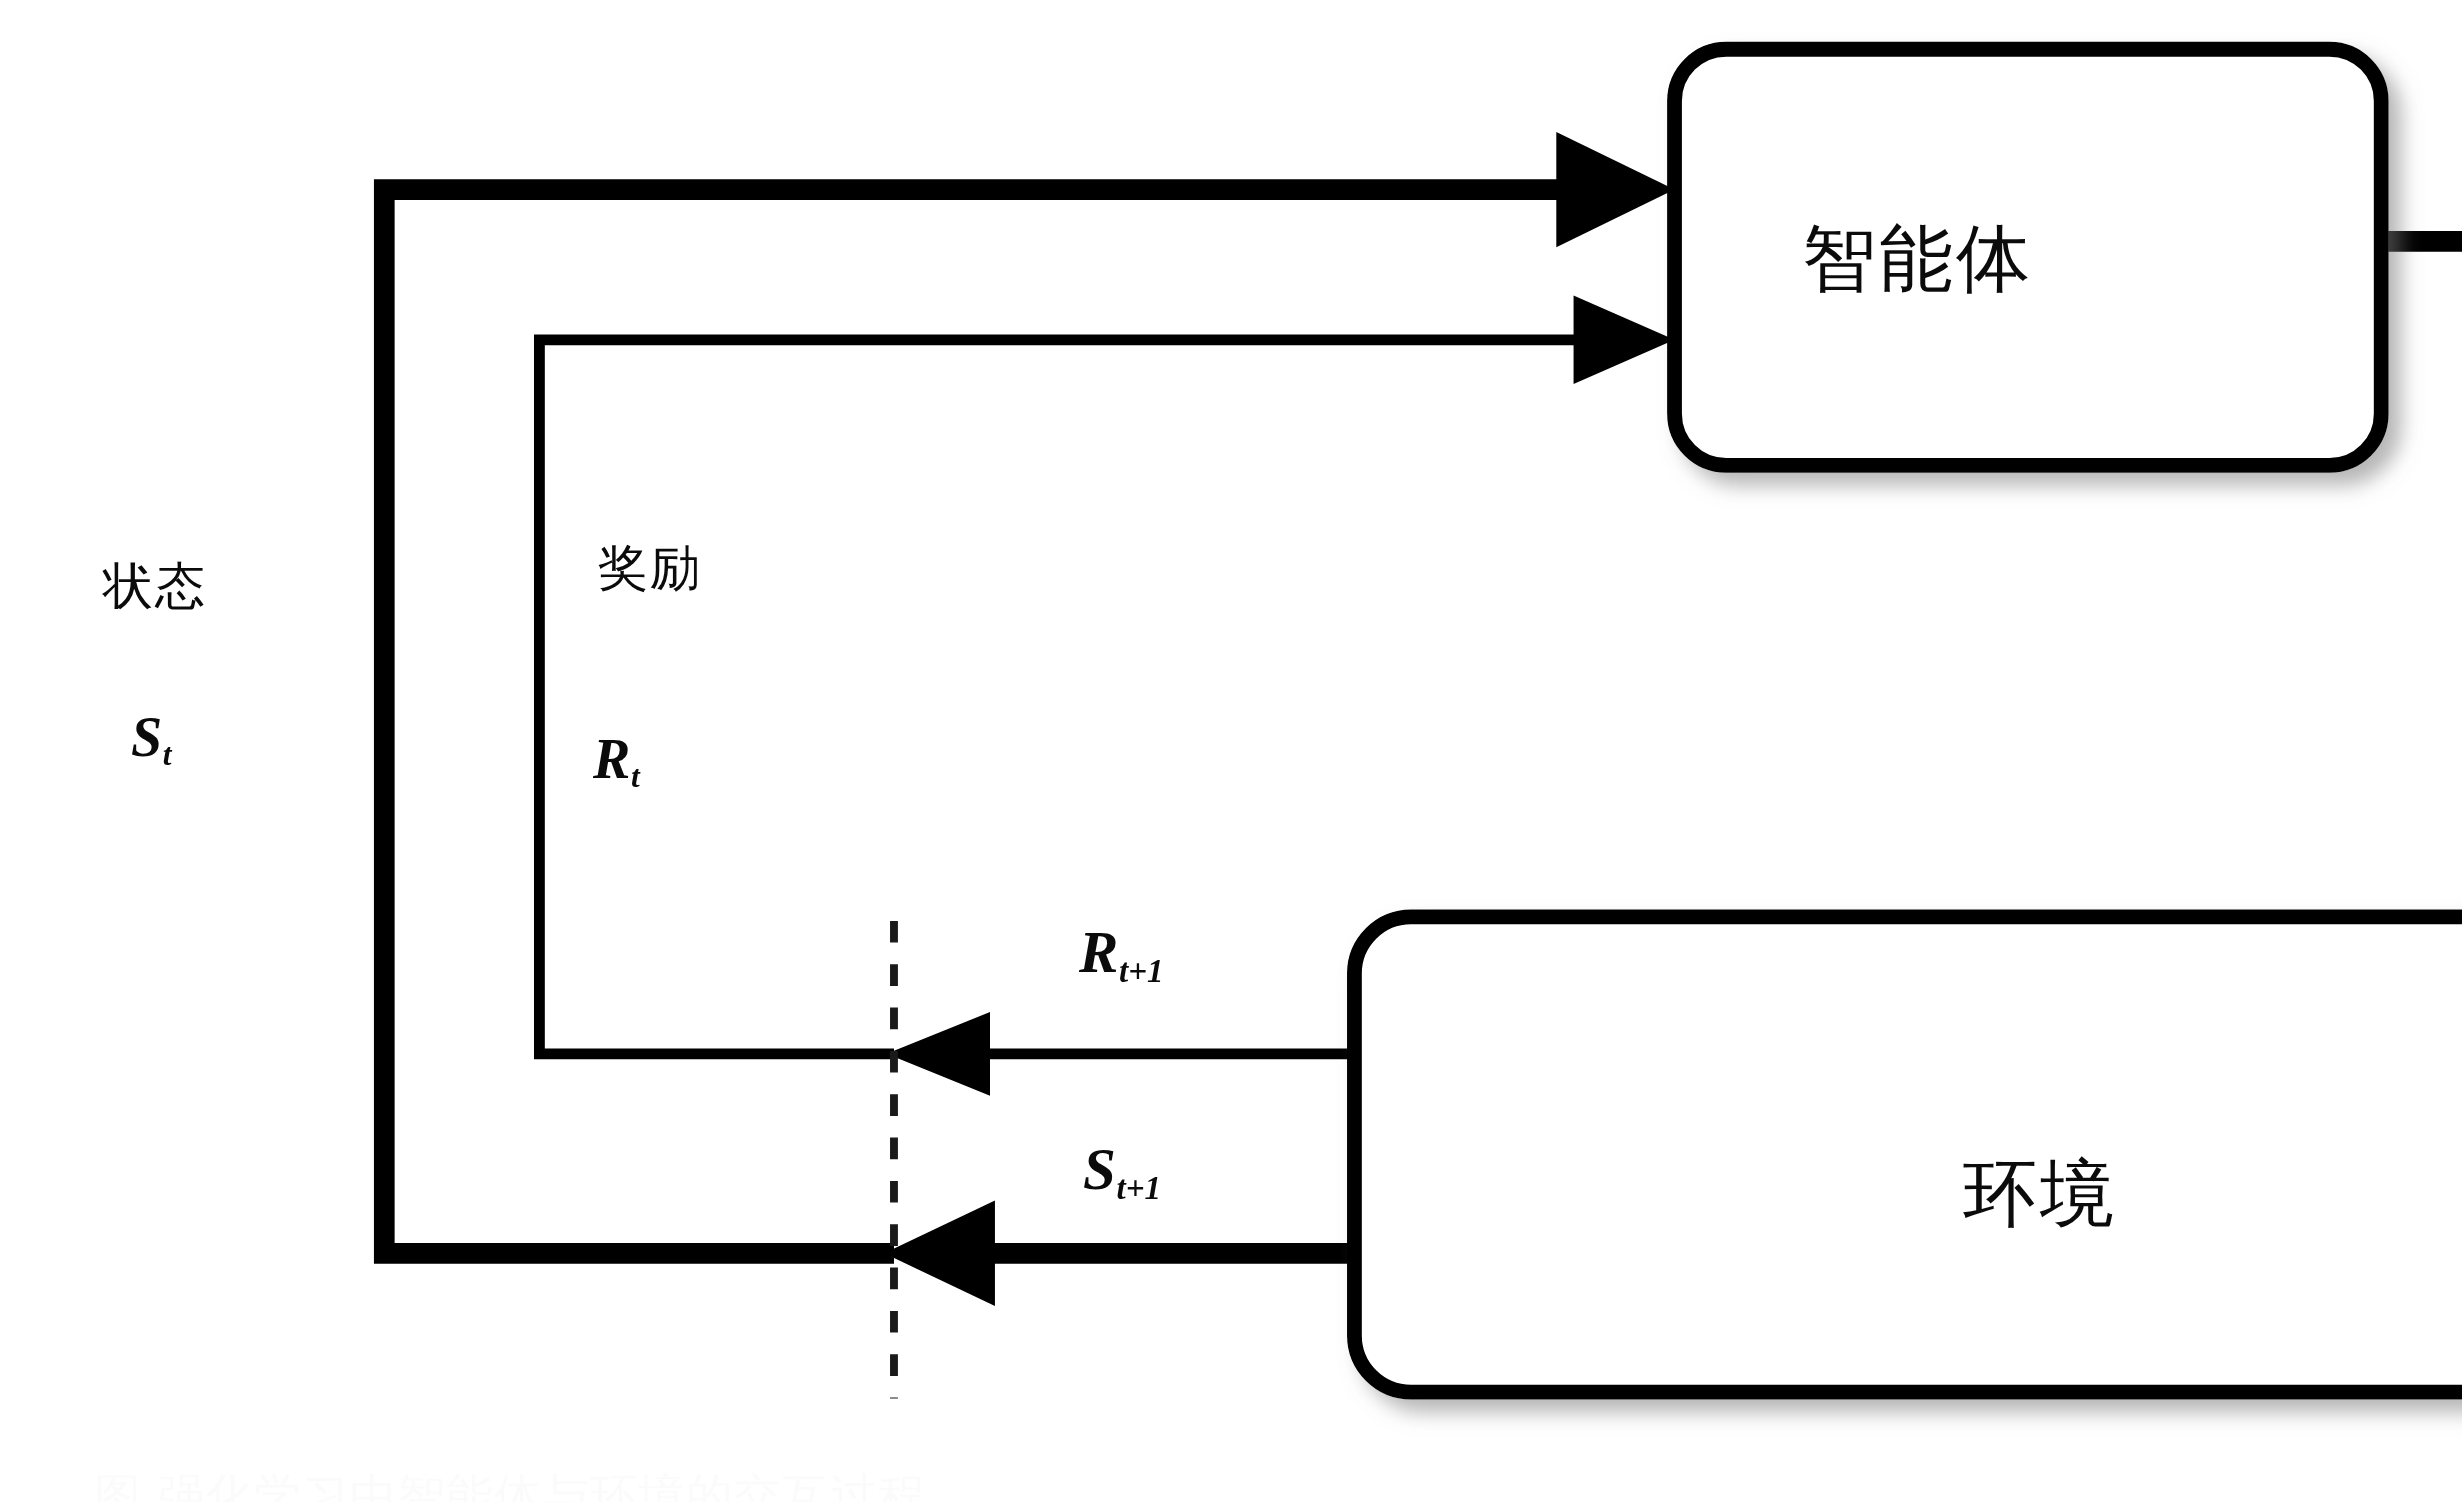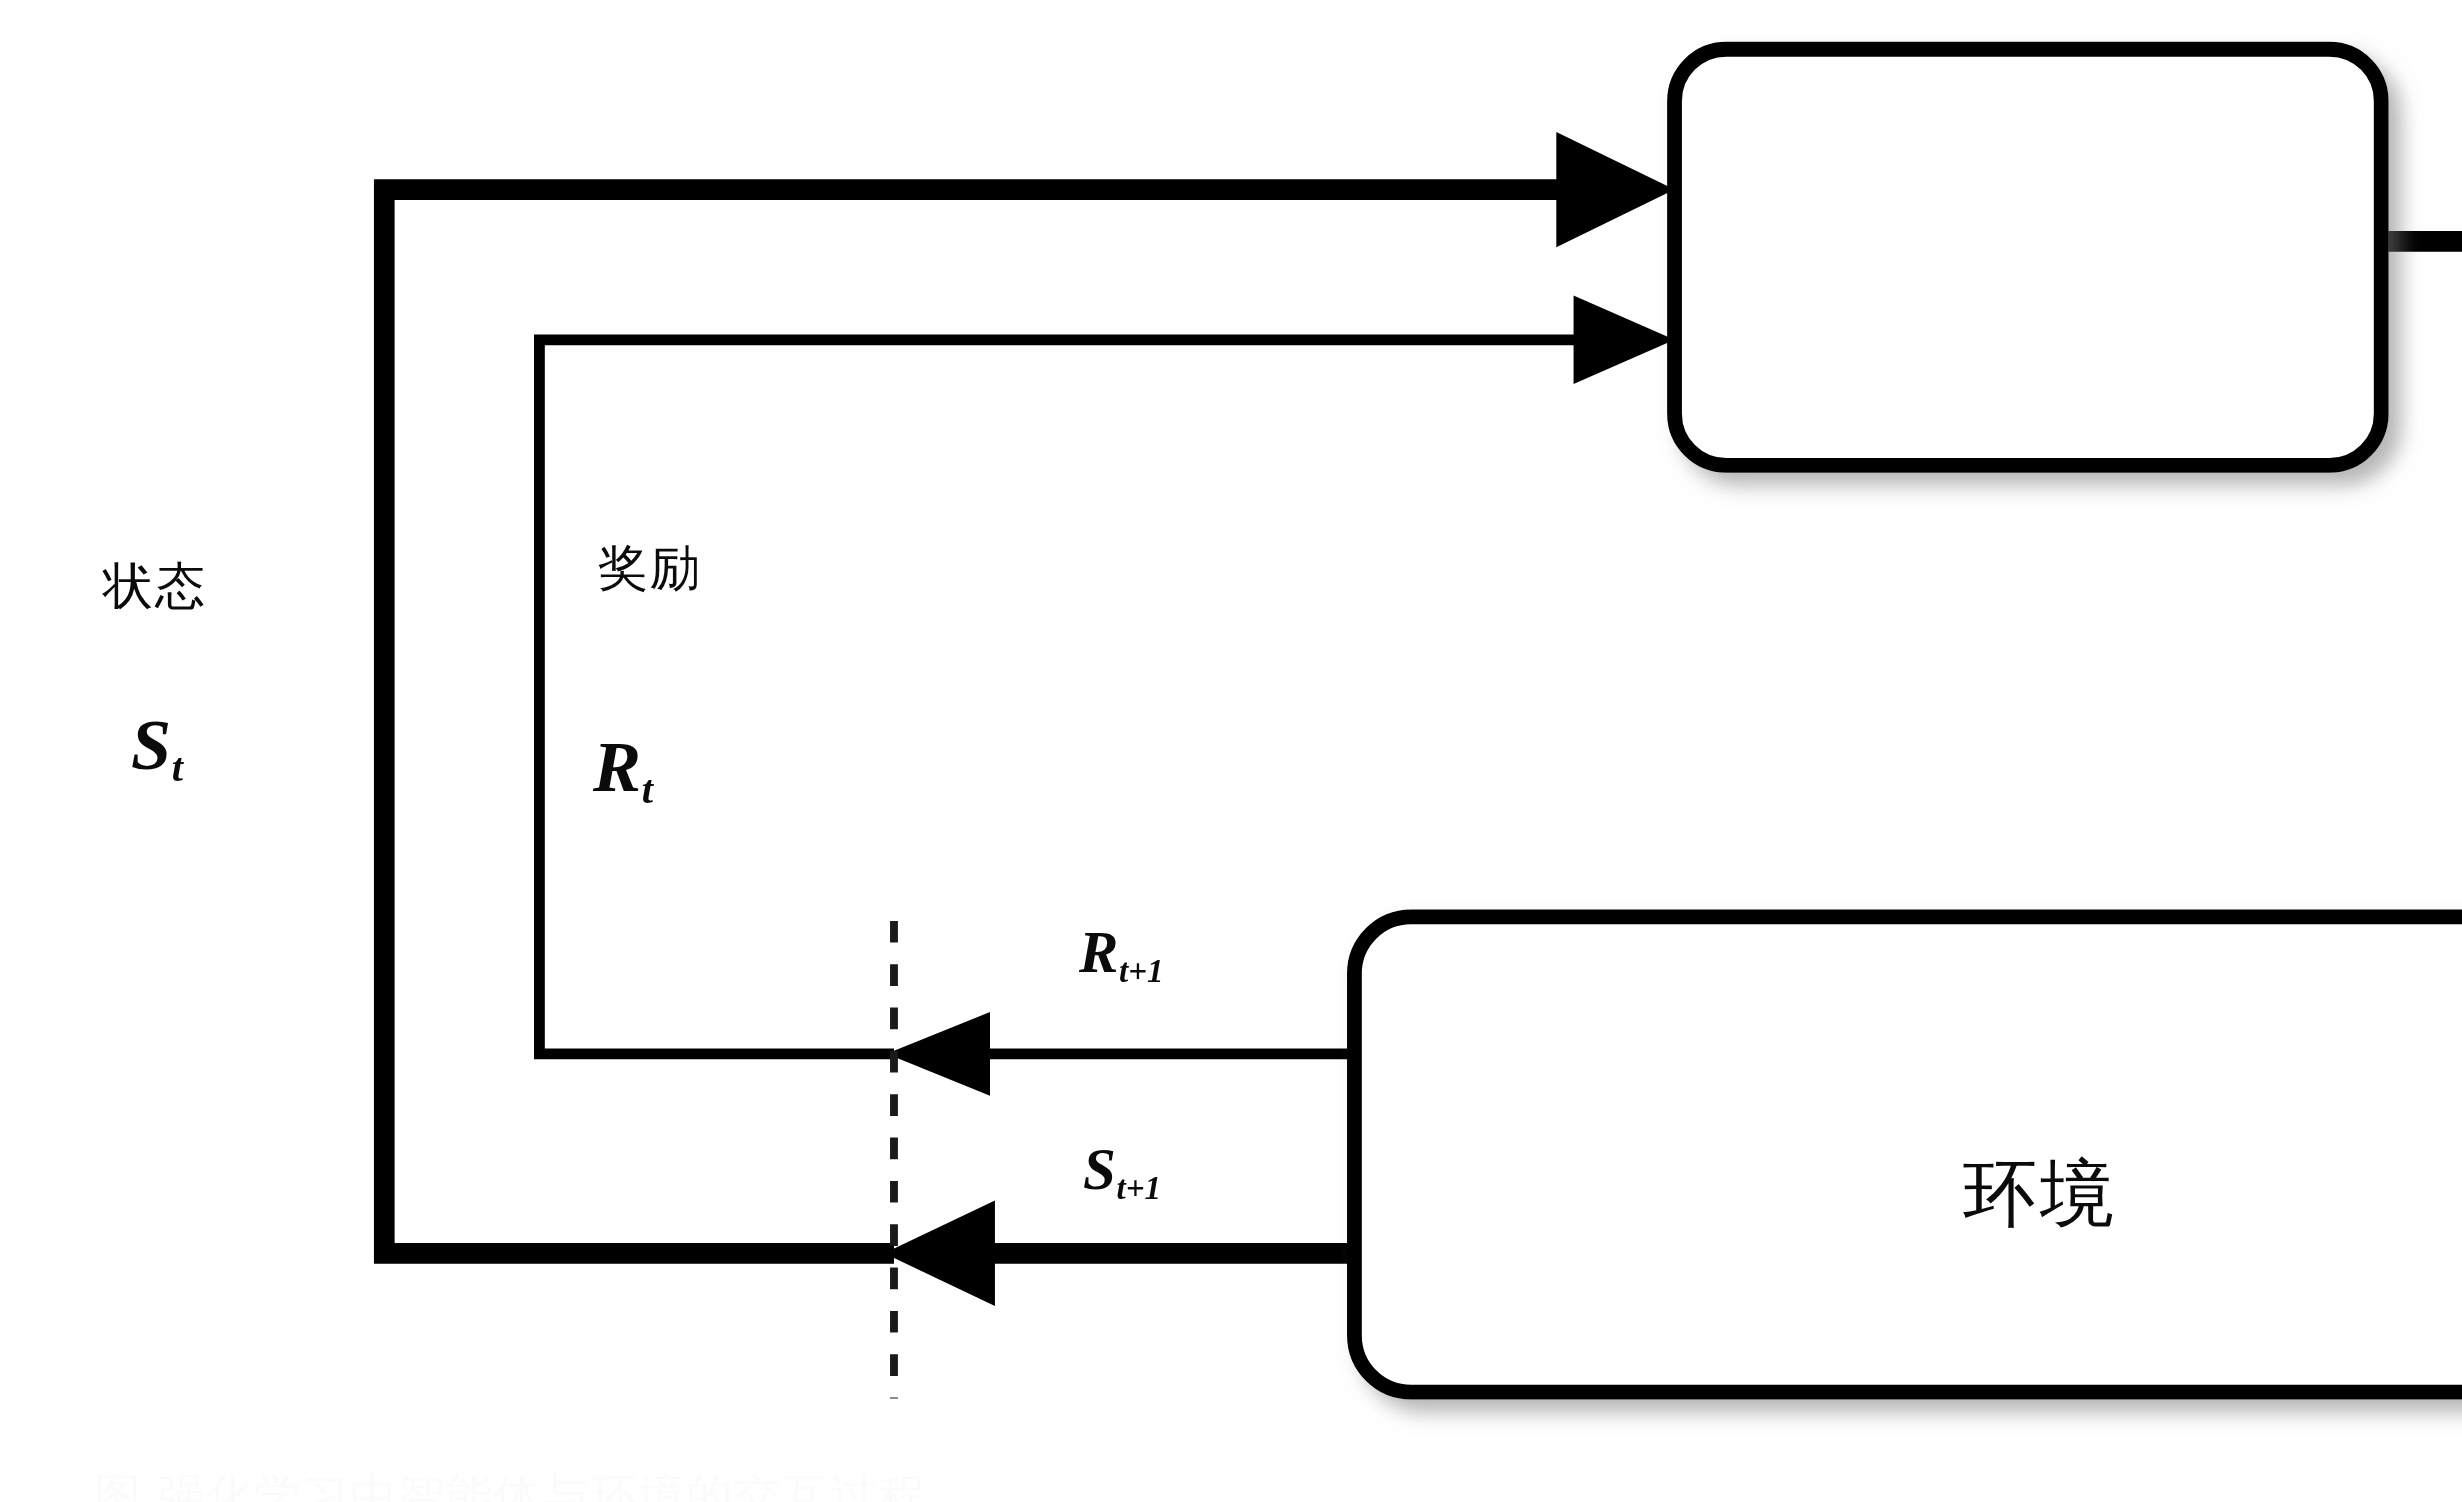--- a/index.html
+++ b/index.html
@@ -51,21 +51,21 @@
     top: 0.30em;
     left: 0.02em;
   }
   
   .node-label {
     font-size: 74px;
     letter-spacing: 3px;
   }
   
   .side-word { font-size: 50px; letter-spacing: 2px; }
-  .side-sym  { font-size: 72px; }
+  .side-sym  { font-size: 56px; }
   .edge-sym  { font-size: 59px; }
   .caption-text {
     position: absolute;
     left: 94px;
     top: 1465px;
     font-size: 47px;
     color: #fbfbfb;
     font-family: "DejaVu Serif", "Liberation Serif", serif;
     white-space: nowrap;
     letter-spacing: 1px;
@@ -99,20 +99,21 @@
     <line x1="2750" y1="2545" x2="1960" y2="2545" stroke="#000000" stroke-width="42"></line>
     <polygon points="1795,2545 2020,2438 2020,2652" fill="#000000"></polygon>
 
     <line x1="1815" y1="1870" x2="1815" y2="2840" stroke="#1a1a1a" stroke-width="16" stroke-dasharray="44 44"></line>
 
     <rect x="3400" y="100" width="1435" height="845" rx="105" ry="105" fill="#ffffff" stroke="#000000" stroke-width="30" filter="url(#boxshadow)"></rect>
 
     <rect x="2750" y="1862" width="2775" height="965" rx="115" ry="115" fill="#ffffff" stroke="#000000" stroke-width="30" filter="url(#boxshadow)"></rect>
   </svg>
 
+  <div class="lbl cjk node-label" style="left:1802px; top:221px;">智能体</div>
 
   <div class="lbl cjk node-label" style="left:1963px; top:1156px;">环境</div>
 
   <div class="lbl cjk side-word" style="left:103px; top:561px;">状态</div>
   <div class="lbl math side-sym" style="left:131px; top:709px;"><span>S</span><span class="sub">t</span></div>
 
   <div class="lbl cjk side-word" style="left:598px; top:543px;">奖励</div>
   <div class="lbl math side-sym" style="left:593px; top:731px;"><span>R</span><span class="sub">t</span></div>
 
   <div class="lbl math edge-sym" style="left:1079px; top:923px;"><span>R</span><span class="sub">t+1</span></div>

